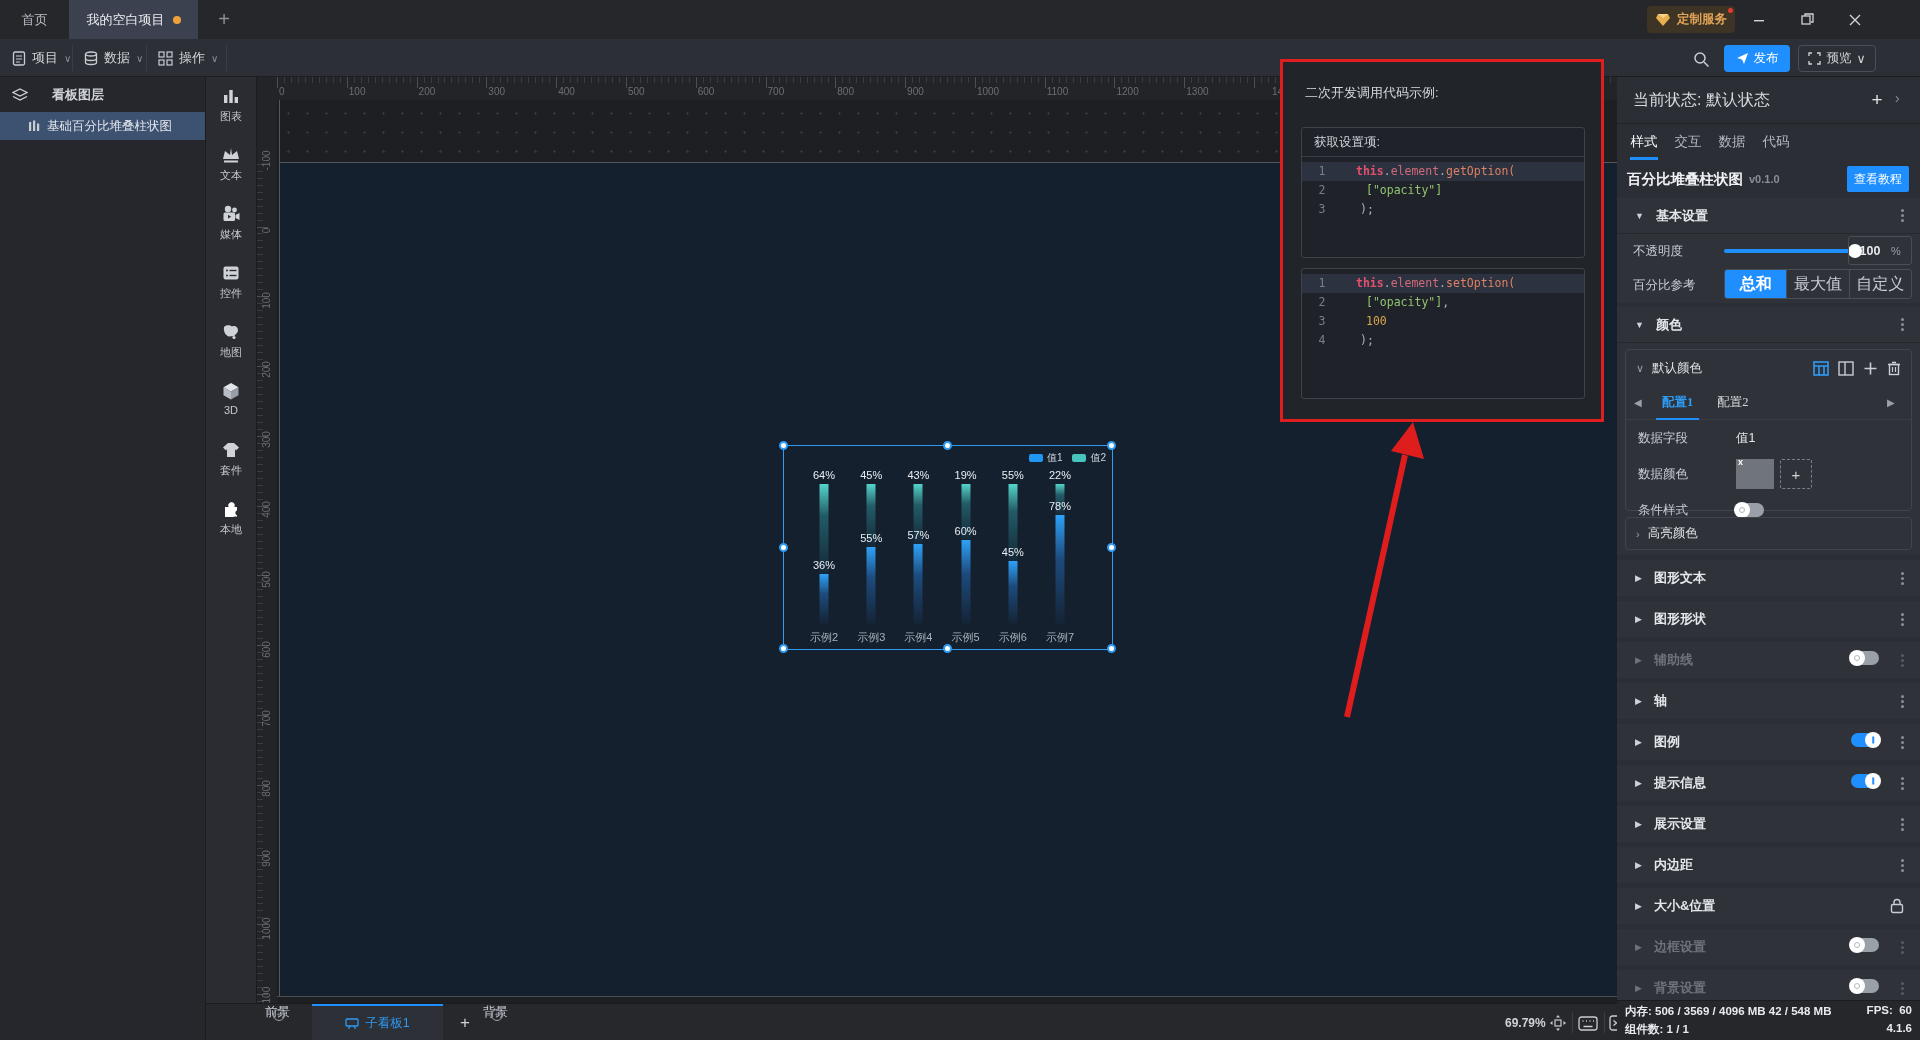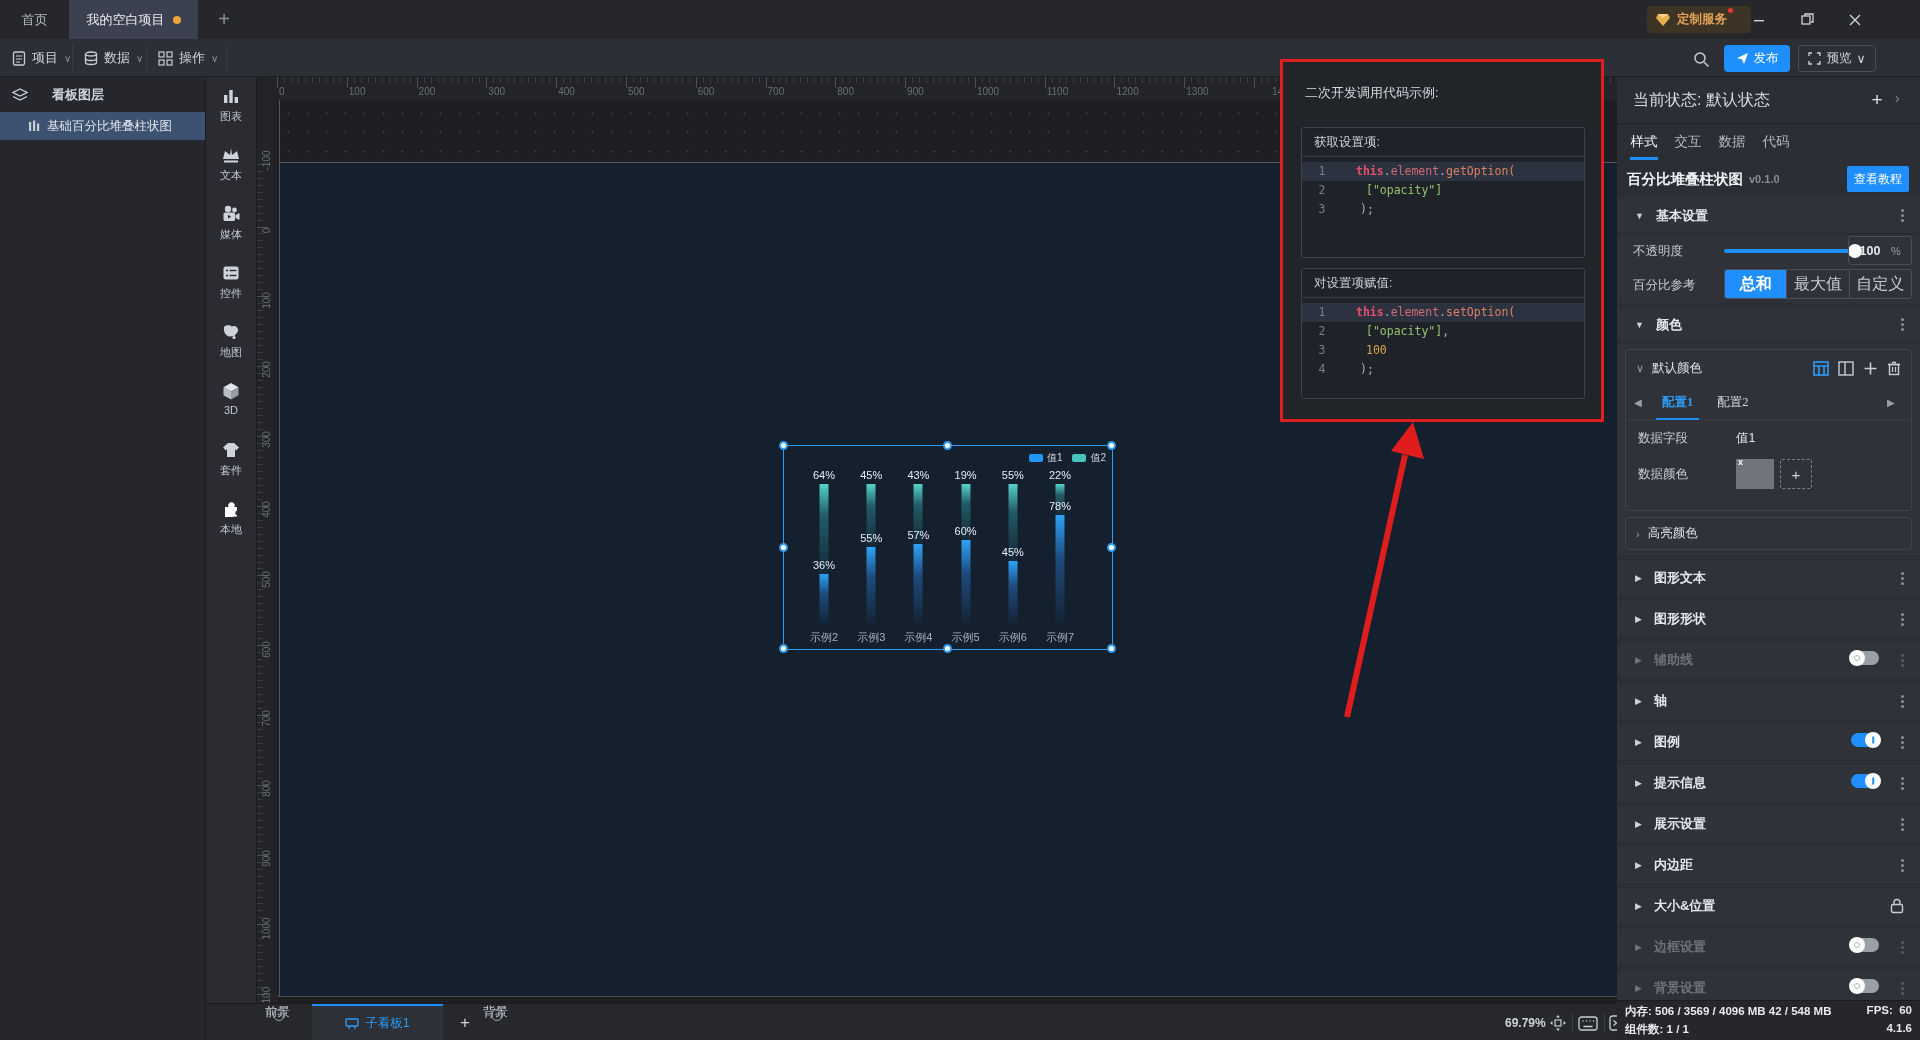--- a/index.html
+++ b/index.html
@@ -9,21 +9,21 @@
 
   
   .titlebar { position:absolute; left:0; top:0; width:1920px; height:39px; background:#25272b; }
   .tb-tab { position:absolute; top:0; height:39px; display:flex; align-items:center; justify-content:center;
     font-size:13px; color:#b7bbc3; }
   .tb-tab.home { left:0; width:69px; }
   .tb-tab.active { left:69px; width:129px; background:#3b414e; color:#eceef2; }
   .tb-dot { width:8px; height:8px; border-radius:50%; background:#efa23c; margin-left:8px; }
   .tb-new { position:absolute; left:206px; top:0; width:36px; height:39px; color:#8a8e96; font-size:20px;
     display:flex; align-items:center; justify-content:center; }
-  .svc-badge { position:absolute; left:1647px; top:6px; width:104px; height:27px; background:#3e3425; border-radius:4px;
+  .svc-badge { position:absolute; left:1647px; top:6px; width:88px; height:27px; background:#3e3425; border-radius:4px;
     display:flex; align-items:center; gap:6px; padding:0 8px; }
   .svc-badge .txt { color:#dfa257; font-size:12.5px; font-weight:bold; position:relative; }
   .svc-badge .txt::after { content:""; position:absolute; right:-6px; top:-3px; width:5px; height:5px; border-radius:50%; background:#e23b2e; }
   .win-btn { position:absolute; top:0; width:46px; height:39px; display:flex; align-items:center; justify-content:center; color:#cfd3d9; }
   .win-min { left:1736px; } .win-max { left:1784px; } .win-close { left:1832px; }
 
   
   .menubar { position:absolute; left:0; top:39px; width:1920px; height:38px; background:#2c2f35; border-bottom:1px solid #1c1e22; }
   .menu-item { position:absolute; top:0; height:38px; display:flex; align-items:center; gap:6px; font-size:13px; color:#d3d6db; }
   .menu-item .chev { color:#8a8e96; font-size:10px; }
@@ -492,21 +492,20 @@
             <span class="ln">2</span>
             <span class="cd" style="padding-left: 24px;"><span class="tk-str">["opacity"]</span></span>
           </div>
           <div class="code-line">
             <span class="ln">3</span>
             <span class="cd" style="padding-left: 18px;"><span class="tk-pl">);</span></span>
           </div>
         </div>
     </div>
     <div class="code-block" style="top:206px">
-      <div class="code-header">对设置项赋值:</div>
       <div class="code-lines">
           <div class="code-line hl">
             <span class="ln">1</span>
             <span class="cd" style="padding-left: 14px;"><span class="tk-kw">this</span><span class="tk-pl">.</span><span class="tk-obj">element</span><span class="tk-pl">.</span><span class="tk-fn">setOption(</span></span>
           </div>
           <div class="code-line">
             <span class="ln">2</span>
             <span class="cd" style="padding-left: 24px;"><span class="tk-str">["opacity"]</span><span class="tk-pl">,</span></span>
           </div>
           <div class="code-line">
@@ -647,20 +646,28 @@
         </div>
         <div class="ib-row">
           <span>数据字段</span>
           <span class="val">值1</span>
         </div>
         <div class="ib-row">
           <span>数据颜色</span>
           <span class="swatch"><span class="grad"></span><span class="x">x</span></span>
           <span class="add-swatch">+</span>
         </div>
+        <div class="ib-row">
+          <span>条件样式</span>
+          <span class="toggle off" style="position:absolute;left:110px">
+              <span class="knob">
+                <span class="ki"></span>
+              </span>
+            </span>
+        </div>
       </div>
 
       <div class="inner-box" style="top:210px;height:33px">
         <div class="ib-header" style="height:31px">
           <span class="chev">›</span>
           <span class="ttl">高亮颜色</span>
         </div>
       </div>
     </div>
 

